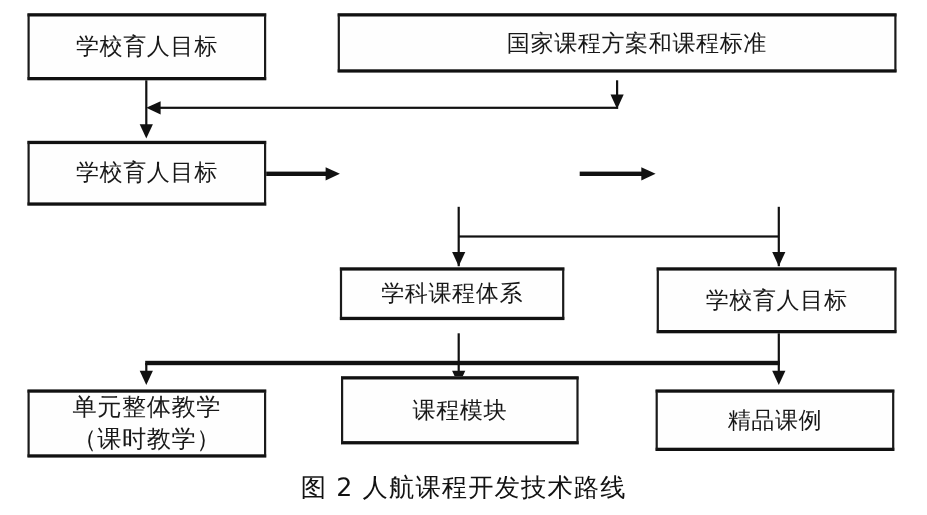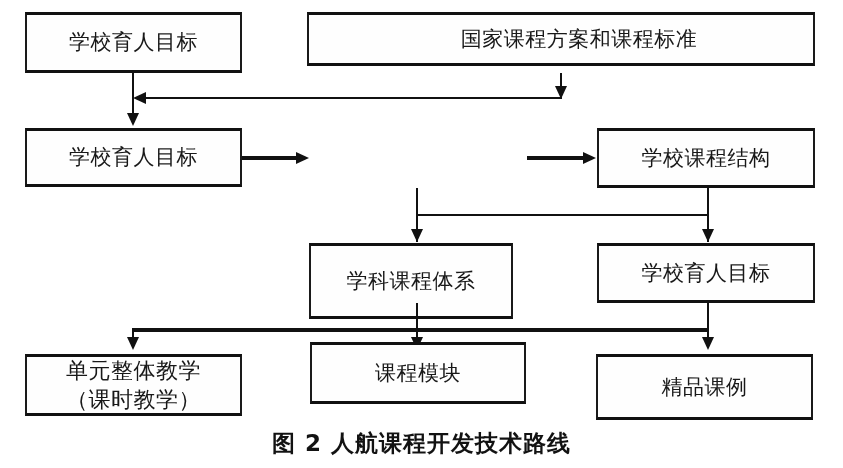--- a/index.html
+++ b/index.html
@@ -83,21 +83,21 @@
   }
 
   
   #caption {
     position: absolute;
     left: 0;
     width: 843px;
     top: 428px;
     text-align: center;
     font-size: 23px;
-    font-weight: bold;
+    font-weight: normal;
     color: #121212;
     letter-spacing: 1px;
     font-family: "DejaVu Sans", "Liberation Sans", sans-serif;
   }
 </style>
 </head>
 <body>
 
 <div id="page">
 
@@ -115,39 +115,36 @@
   <div class="arrow-left" style="left:133px; top:92px;"></div>
 
   <div class="vline thin" style="left:132px; top:73px; width:2px; height:42px;"></div>
   <div class="arrow-down" style="left:127px; top:113px;"></div>
 
   <div class="node" style="left:25px; top:128px; width:217px; height:59px;">
     <span class="label">学校育人目标</span>
   </div>
 
 
-  <div class="node" style="left:597px; top:128px; width:218px; height:60px;">
-    <span class="label">学校课程结构</span>
-  </div>
 
   <div class="hline" style="left:242px; top:156px; width:56px; height:4px;"></div>
   <div class="arrow-right" style="left:296px; top:152px;"></div>
 
   <div class="hline" style="left:527px; top:156px; width:58px; height:4px;"></div>
   <div class="arrow-right" style="left:583px; top:152px;"></div>
 
   <div class="vline thin" style="left:416px; top:188px; width:2px; height:54px;"></div>
   <div class="arrow-down" style="left:411px; top:229px;"></div>
 
   <div class="vline thin" style="left:707px; top:188px; width:2px; height:54px;"></div>
   <div class="arrow-down" style="left:702px; top:229px;"></div>
 
   <div class="hline thin" style="left:417px; top:214px; width:291px; height:2px;"></div>
 
-  <div class="node" style="left:309px; top:243px; width:204px; height:76px;">
+  <div class="node" style="left:309px; top:243px; width:204px; height:48px;">
     <span class="label">学科课程体系</span>
   </div>
 
   <div class="node" style="left:597px; top:243px; width:218px; height:60px;">
     <span class="label">学校育人目标</span>
   </div>
 
   <div class="vline thin" style="left:416px; top:303px; width:2px; height:44px;"></div>
   <div class="arrow-down" style="left:411px; top:337px;"></div>
 
@@ -161,19 +158,19 @@
 
   <div class="node two-line" style="left:25px; top:354px; width:217px; height:62px;">
     <span class="label">单元整体教学
 （课时教学）</span>
   </div>
 
   <div class="node" style="left:310px; top:342px; width:216px; height:62px;">
     <span class="label">课程模块</span>
   </div>
 
-  <div class="node" style="left:596px; top:354px; width:217px; height:66px;">
+  <div class="node" style="left:596px; top:354px; width:217px; height:56px;">
     <span class="label">精品课例</span>
   </div>
 
   <div id="caption">图 2 人航课程开发技术路线</div>
 
 </div>
 
 </body></html>

